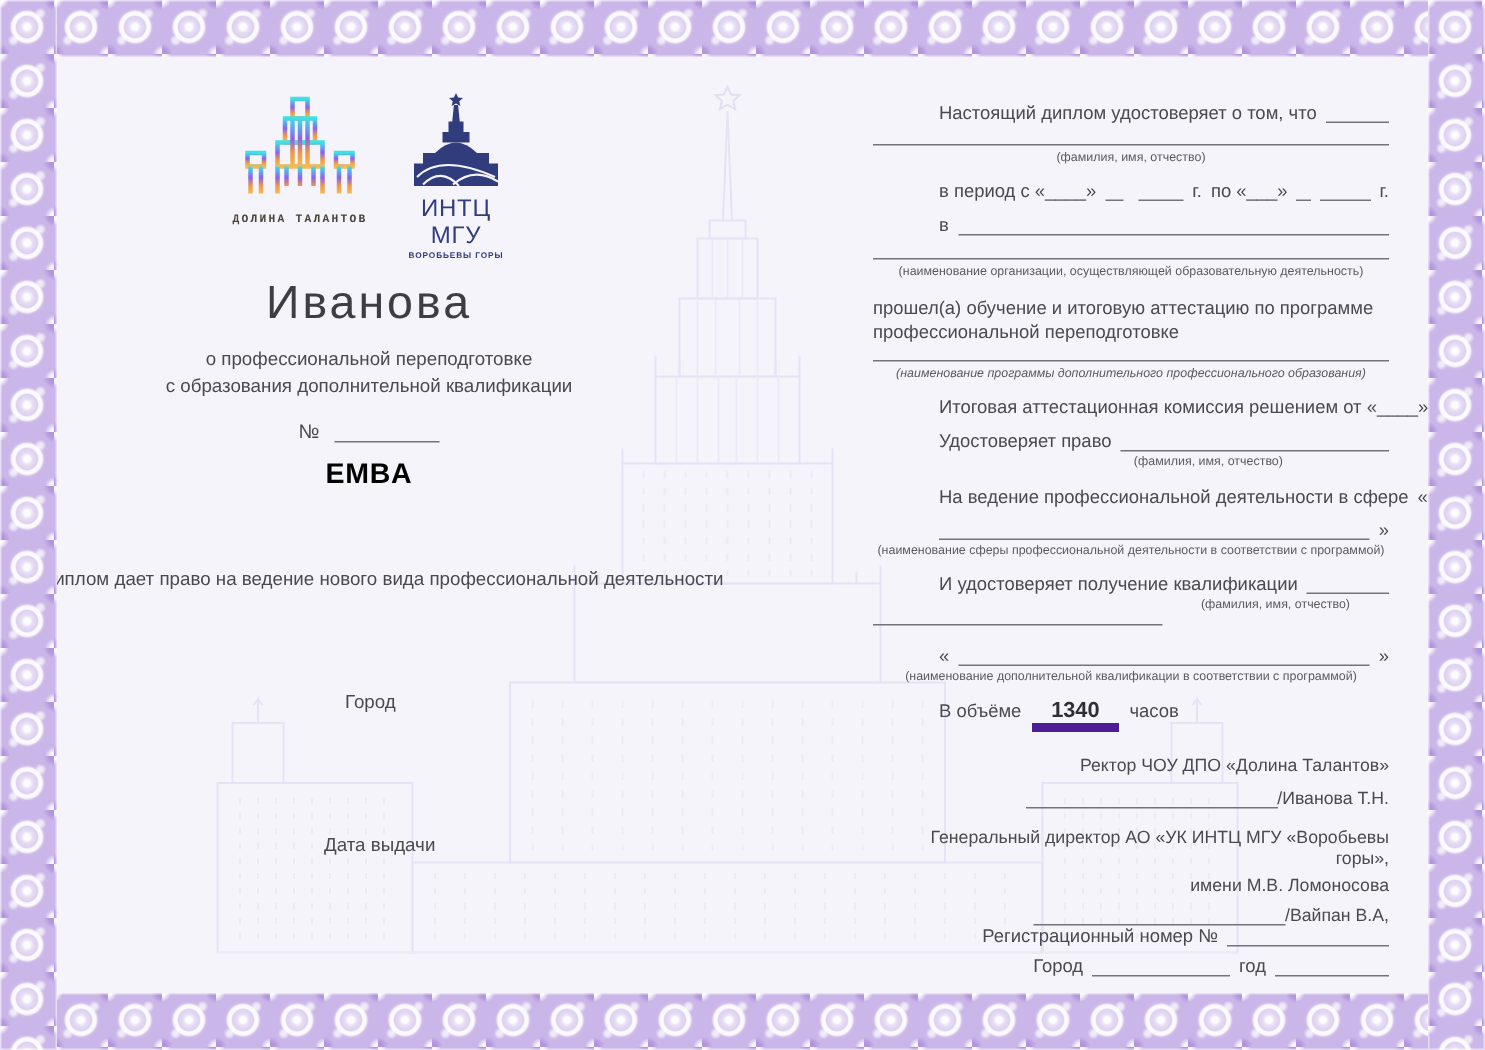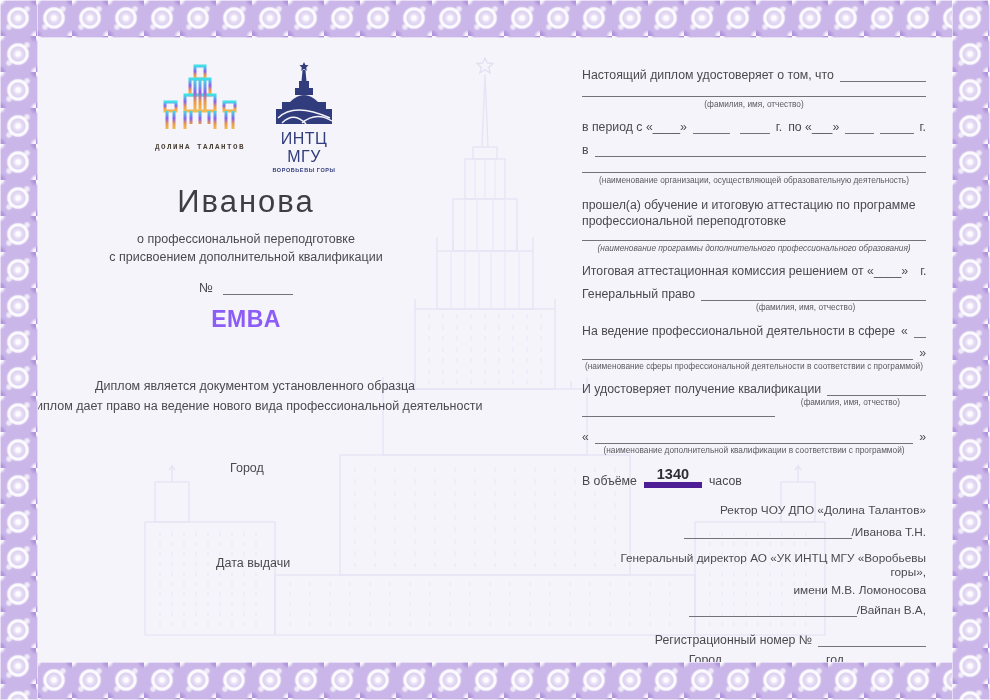--- a/index.html
+++ b/index.html
@@ -36,28 +36,28 @@
   .logoA .cap{font-size:7.5px;font-weight:bold;letter-spacing:1.5px;color:#4b4238;margin-top:4px;}
   .logoB{left:262px;top:62px;width:84px;text-align:center;color:#303c7c;}
   .logoB .t1{font-size:16px;font-weight:normal;letter-spacing:.5px;margin-top:2px;}
   .logoB .t2{font-size:5.5px;font-weight:bold;letter-spacing:.6px;margin-top:1px;}
 
   .titleblock{left:58px;top:184px;width:376px;text-align:center;}
   .dtitle{font-size:31px;letter-spacing:2px;color:#3e3d43;font-weight:400;}
   .dsub{font-size:12.5px;margin-top:11px;line-height:1.4;}
   .numrow{margin-top:14px;display:inline-flex;align-items:flex-end;gap:10px;font-size:13px;}
   .numrow .ln{width:70px;}
-  .emba{left:58px;top:306px;width:376px;text-align:center;font-size:23px;font-weight:600;letter-spacing:.5px;color:#8b5cf6;}
+  .emba{left:58px;top:306px;width:376px;text-align:center;font-size:19px;font-weight:600;letter-spacing:.5px;color:#000000;}
   .notes{left:20px;top:376px;width:470px;text-align:center;font-size:12.5px;line-height:1.62;}
   .city-l{left:230px;top:461px;font-size:12.5px;}
   .date-l{left:216px;top:556px;font-size:12.5px;}
 
   
   #rcol{position:absolute;left:582px;top:68px;width:344px;z-index:2;font-size:12.3px;}
-  .row{display:flex;align-items:flex-end;gap:6px;}
+  .row{display:flex;gap:6px;margin-left:44px;}
   .ln{border-bottom:1px solid #73737b;height:13px;}
   .f1{flex:1;}
   .lnfull{border-bottom:1px solid #73737b;height:0;}
   .cap{font-size:8.3px;color:#5a5a60;text-align:center;}
   .nw{white-space:nowrap;}
   .rt{text-align:right;}
   .sigrow{display:flex;justify-content:flex-end;align-items:flex-end;gap:0;}
   .hours{display:inline-block;width:58px;text-align:center;border-bottom:6px solid #4c1d95;
          font-weight:bold;font-size:14.5px;color:#2e2e33;line-height:1;padding-bottom:1px;}
   .sz11{font-size:11.8px;}
@@ -147,32 +147,31 @@
       </g>
     </svg>
     <div class="t1">ИНТЦ МГУ</div>
     <div class="t2">ВОРОБЬЕВЫ ГОРЫ</div>
   </div>
 
   <div class="abs titleblock">
     <div class="dtitle">Иванова</div>
     <div class="dsub">
       <div>о профессиональной переподготовке</div>
-      <div>с присвоением дополнительной квалификации</div>
+      <div>с образования дополнительной квалификации</div>
     </div>
     <div class="numrow">
       <span>№</span>
       <span class="ln"></span>
     </div>
   </div>
 
   <div class="abs emba">EMBA</div>
 
   <div class="abs notes">
-    <div>Диплом является документом установленного образца</div>
     <div>Диплом дает право на ведение нового вида профессиональной деятельности</div>
   </div>
 
   <div class="abs city-l">Город</div>
   <div class="abs date-l">Дата выдачи</div>
 
   <div id="rcol">
 
     <div class="row">
       <span class="nw">Настоящий диплом удостоверяет о том, что</span>
@@ -206,21 +205,21 @@
     <div class="lnfull" style="margin-top:10px;"></div>
     <div class="cap" style="margin-top:2px;font-style:italic;">(наименование программы дополнительного профессионального образования)</div>
 
     <div class="row" style="margin-top:11px;">
       <span class="nw">Итоговая аттестационная комиссия решением от «____»</span>
       <span class="ln f1"></span>
       <span>г.</span>
     </div>
 
     <div class="row" style="margin-top:9px;">
-      <span class="nw">Генеральный право</span>
+      <span class="nw">Удостоверяет право</span>
       <span class="ln f1"></span>
     </div>
     <div class="cap" style="margin-top:1px;width:50%;margin-left:40%;">(фамилия, имя, отчество)</div>
 
     <div class="row" style="margin-top:12px;">
       <span class="nw">На ведение профессиональной деятельности в сфере</span>
       <span>«</span>
       <span class="ln f1"></span>
     </div>
     <div class="row" style="margin-top:8px;">
@@ -255,21 +254,21 @@
       <span>/Иванова Т.Н.</span>
     </div>
 
     <div class="rt sz11" style="margin-top:12px;">Генеральный директор АО «УК ИНТЦ МГУ «Воробьевы горы»,</div>
     <div class="rt sz11" style="margin-top:4px;">имени М.В. Ломоносова</div>
     <div class="sigrow sz11" style="margin-top:6px;">
       <span class="ln" style="width:168px;"></span>
       <span>/Вайпан В.А,</span>
     </div>
 
-    <div class="sigrow" style="margin-top:16px;gap:6px;text-align:right;">
+    <div class="sigrow" style="margin-top:0;gap:6px;text-align:right;">
       <span class="nw">Регистрационный номер №</span>
       <span class="ln" style="width:108px;"></span>
     </div>
     <div class="sigrow" style="margin-top:6px;gap:6px;">
       <span class="nw">Город</span>
       <span class="ln" style="width:92px;"></span>
       <span class="nw">год</span>
       <span class="ln" style="width:76px;"></span>
     </div>
 

